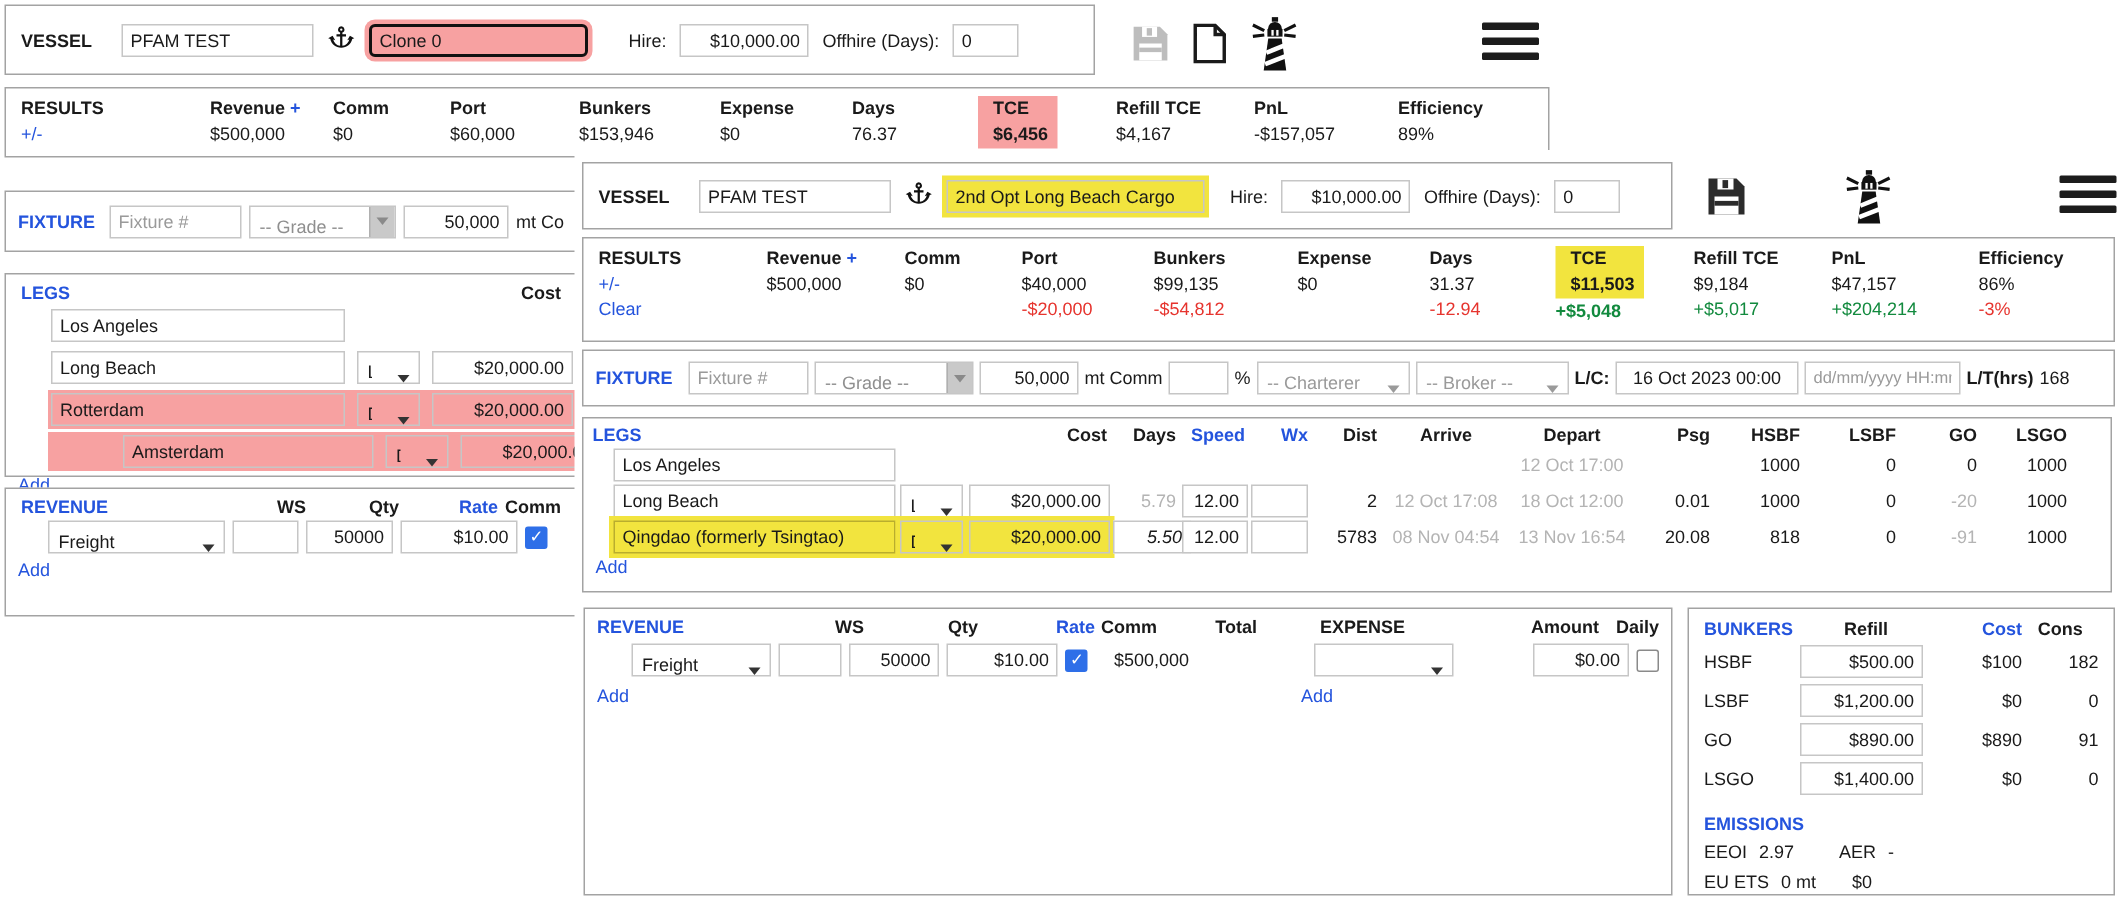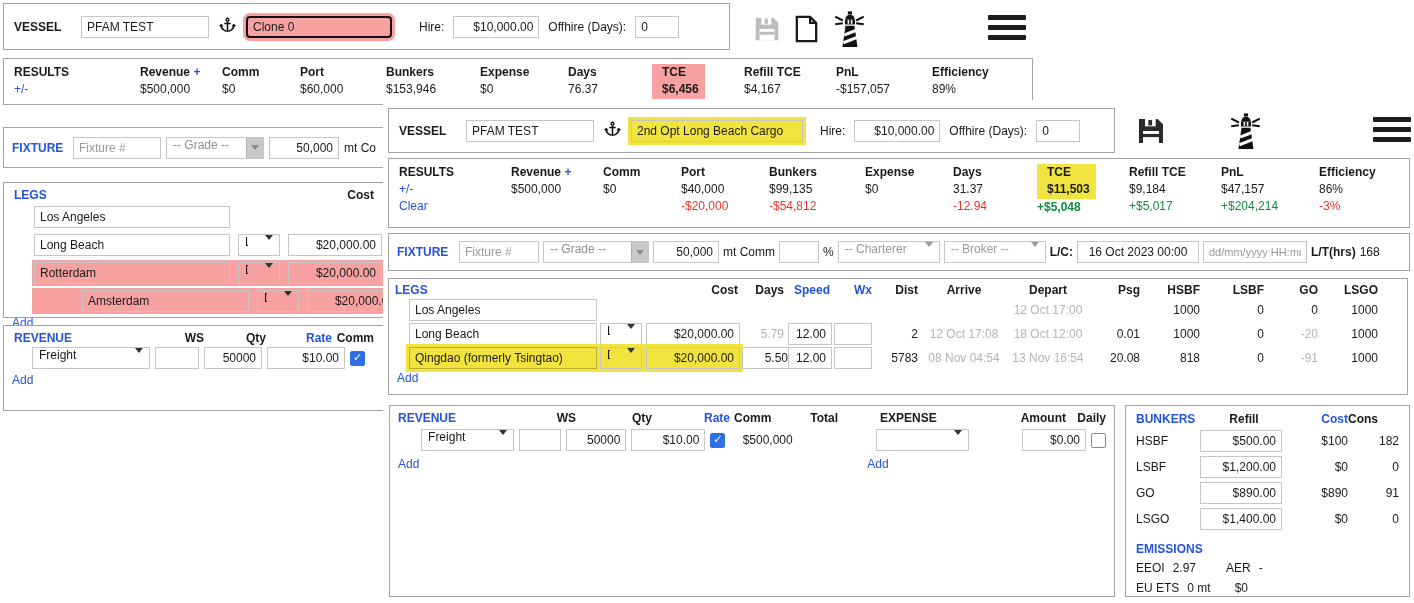--- a/index.html
+++ b/index.html
@@ -12,21 +12,21 @@
   .blue{color:var(--blue);}
   .red{color:var(--red);}
   .green{color:var(--green);}
   .mut{color:var(--graytext);}
   .link{color:var(--blue);cursor:pointer;}
   .inp{border:1px solid var(--inputborder);height:22px;padding:0 5px;font-size:12px;
     font-family:inherit;background:#fff;color:#1a1a1a;}
   .inp::placeholder{color:#9a9a9a;}
   .num{text-align:right;}
   .sel{border:1px solid var(--inputborder);height:22px;background:#fff;display:flex;
-    align-items:flex-start;padding:0 0 0 6px;gap:17px;}
+    align-items:flex-end;padding:0 0 0 6px;gap:17px;}
   .sel .txt{flex:1;white-space:nowrap;overflow:hidden;}
   .tri{width:0;height:0;border-left:4px solid transparent;border-right:4px solid transparent;
     border-top:5px solid #333;margin-right:6px;flex:none;}
   .tri.gr{border-top-color:#9a9a9a;}
   .ddbtn{width:17px;align-self:stretch;background:#c9c9c9;border-left:1px solid #b0b0b0;
     display:flex;align-items:center;justify-content:center;flex:none;}
   .ddbtn .tri{margin:0;border-top-color:#8a8a8a;}
   .cb{width:15px;height:15px;border:1.5px solid #8a8a8a;border-radius:2px;background:#fff;flex:none;}
   .cb.on{background:var(--checkblue);border-color:var(--checkblue);position:relative;}
   .cb.on::after{content:"✓";position:absolute;left:2px;top:-1px;color:#fff;font-size:11px;font-weight:bold;}
@@ -433,21 +433,21 @@
       </div>
       <div class="rlegs-row">
         <span style="padding-left:14px"><input class="inp glow-yellow" style="width: 188px; border-color: rgb(185, 173, 46);" value="Qingdao (formerly Tsingtao)"></span>
         <span>
             <div class="sel glow-yellow" style="width:42px">
               <span class="txt">D</span>
               <span class="tri"></span>
             </div>
           </span>
         <span><input class="inp num glow-yellow" style="width: 94px;" value="$20,000.00"></span>
-        <span><input class="inp num" style="width: 52px;" value="5.50"></span>
+        <span><input class="inp num" style="width: 52px; font-style: italic;" value="5.50"></span>
         <span><input class="inp num" style="width: 44px;" value="12.00"></span>
         <span><input class="inp" style="width: 38px;"></span>
         <span class="c">5783</span>
         <span class="mut" style="text-align:center">08 Nov 04:54</span>
         <span class="mut" style="text-align:center">13 Nov 16:54</span>
         <span class="c">20.08</span>
         <span class="c">818</span>
         <span class="c">0</span>
         <span class="c mut">-91</span>
         <span class="c">1000</span>
@@ -489,21 +489,21 @@
         <span class="link">Add</span>
         <span class="link" style="margin-left:448px">Add</span>
       </div>
     </div>
 
     <div class="box" style="left:742px;top:305px;width:285px;height:192px;padding:6px 10px">
       <div class="row">
         <span class="b blue" style="width:70px">BUNKERS</span>
         <span class="b" style="width:76px;text-align:center">Refill</span>
         <span class="b blue" style="width:66px;text-align:right">Cost</span>
-        <span class="b" style="flex:1;text-align:left">Cons</span>
+        <span class="b" style="flex:1;text-align:center">Cons</span>
       </div>
       <div class="bunk-row">
         <span style="width:64px">HSBF</span>
         <input class="inp num" style="width: 82px;" value="$500.00">
         <span class="num" style="width:66px">$100</span>
         <span class="num" style="flex:1">182</span>
       </div>
       <div class="bunk-row">
         <span style="width:64px">LSBF</span>
         <input class="inp num" style="width: 82px;" value="$1,200.00">

